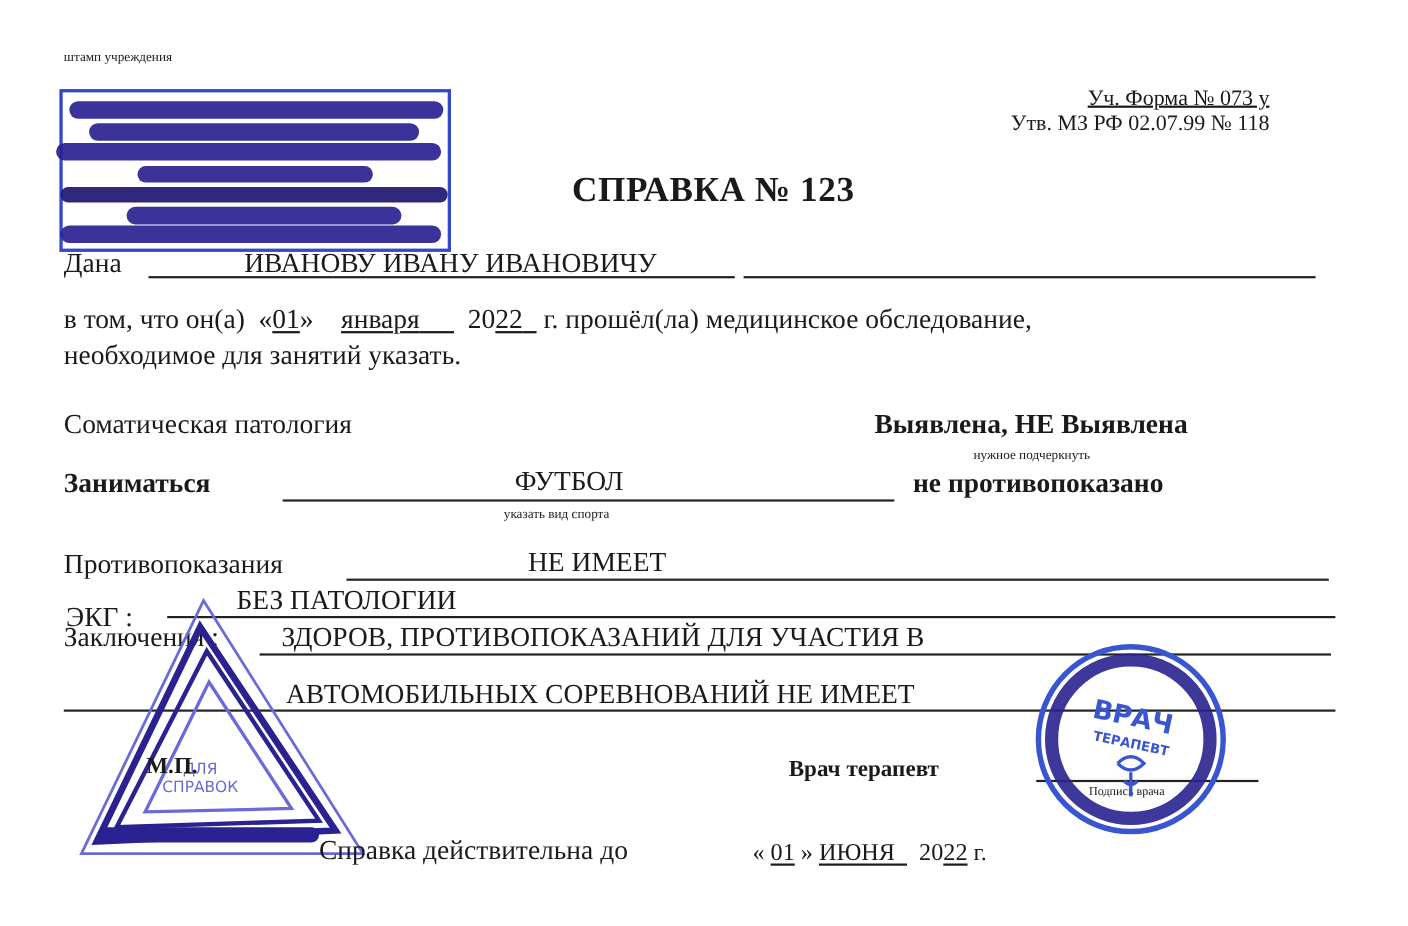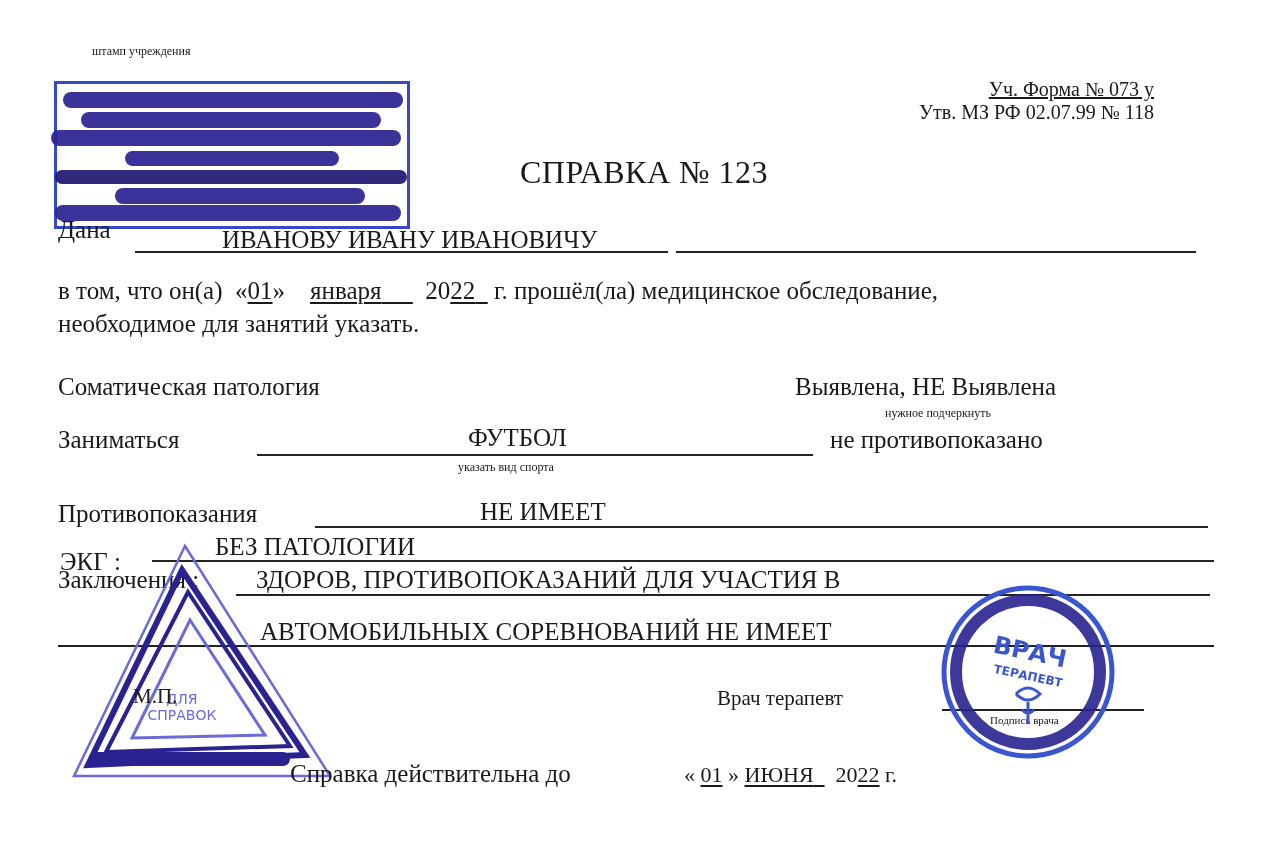--- a/index.html
+++ b/index.html
@@ -2,46 +2,46 @@
 <html><head>
 <meta charset="utf-8">
 <style>
   html, body { margin:0; padding:0; }
   body { width:1280px; height:842px; background:#ffffff; position:relative; overflow:hidden;
          font-family:"Liberation Serif", "DejaVu Serif", serif; color:#1a1a1a; }
   .abs { position:absolute; white-space:nowrap; }
   .small { font-size:12px; }
   .tiny { font-size:11px; }
   .norm { font-size:25px; }
-  .bold { font-weight:normal; }
+  .bold { font-weight:bold; }
   .u { text-decoration:underline; text-decoration-thickness:2px; text-underline-offset:3px; }
   .line { position:absolute; height:2px; background:#222; }
   .stroke { position:absolute; border-radius:12px; background:#2a2290; opacity:0.92; }
 </style>
 </head>
 <body>
 
-<div class="abs small" style="left:58px;top:44px;margin-left:34px;">штамп учреждения</div>
+<div class="abs small" style="left:58px;top:44px;">штамп учреждения</div>
 
 <div style="position:absolute;left:54px;top:81px;width:356px;height:148px;border:3px solid #3548c8;box-sizing:border-box;">
   <div class="stroke" style="left:6px;top:8px;width:340px;height:16px;"></div>
   <div class="stroke" style="left:24px;top:28px;width:300px;height:16px;"></div>
   <div class="stroke" style="left:-6px;top:46px;width:350px;height:16px;"></div>
   <div class="stroke" style="left:68px;top:67px;width:214px;height:15px;"></div>
   <div class="stroke" style="left:-2px;top:86px;width:352px;height:14px;background:#1e1770;"></div>
   <div class="stroke" style="left:58px;top:104px;width:250px;height:16px;"></div>
   <div class="stroke" style="left:-2px;top:121px;width:346px;height:16px;"></div>
 </div>
 
 <div class="abs" style="right:126px;top:78px;font-size:20px;text-align:right;text-decoration:underline;">Уч. Форма № 073 у</div>
 <div class="abs" style="right:126px;top:101px;font-size:20px;text-align:right;">Утв. МЗ РФ 02.07.99 № 118</div>
 
 <div class="abs bold" style="left:520px;top:154px;font-size:32px;letter-spacing:0.5px;">СПРАВКА № 123</div>
 
-<div class="abs norm" style="left:58px;top:216px;text-align:center;">Дана</div>
+<div class="abs norm" style="left:58px;top:226px;text-align:center;">Дана</div>
 <div class="line" style="left:135px;top:251px;width:533px;"></div>
 <div class="abs norm" style="left:222px;top:226px;">ИВАНОВУ ИВАНУ ИВАНОВИЧУ</div>
 <div class="line" style="left:676px;top:251px;width:520px;"></div>
 
 <div class="abs norm" style="left:58px;top:277px;">
   <span>в том, что он(а)</span>&nbsp;
   <span>«</span><span class="u">01</span><span>»</span>&nbsp;&nbsp;&nbsp;
   <span class="u"><span>января</span>&nbsp;&nbsp;&nbsp;&nbsp;&nbsp;</span>&nbsp;
   <span>20</span><span class="u"><span>22</span>&nbsp;&nbsp;</span>
   <span>г. прошёл(ла) медицинское обследование,</span>

